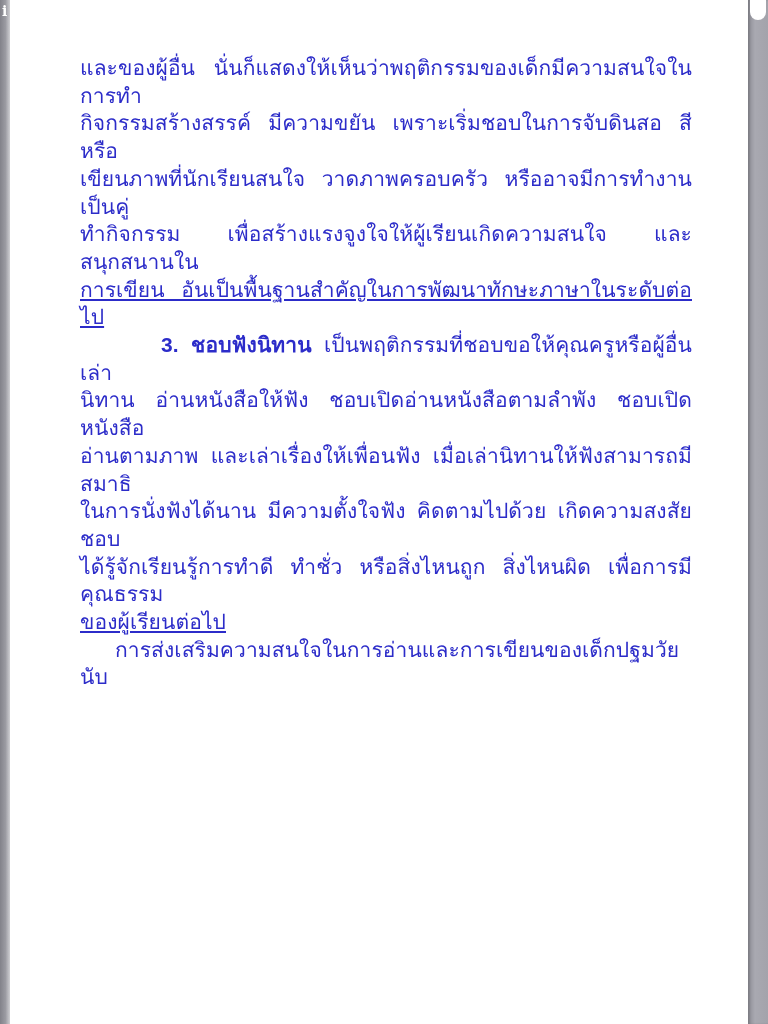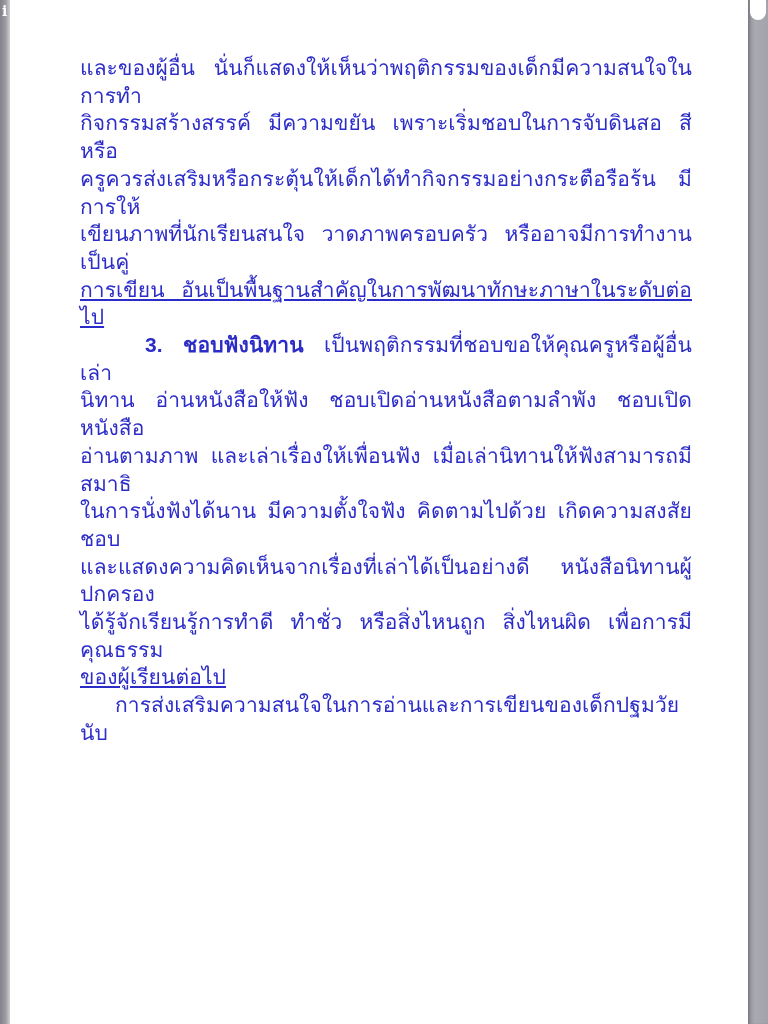--- a/index.html
+++ b/index.html
@@ -43,37 +43,36 @@
   }
   .line {
     text-align:justify;
     text-align-last:justify;
     white-space:normal;
   }
   .line.pl {
     text-align-last:auto;
     text-decoration:underline;
   }
-  .line b { font-weight:bold; }
+  .line b { font-weight:bold;margin-left:16px; }
 </style>
 </head>
 <body>
 
 <div class="edge-left"></div>
 <div class="edge-right"></div>
 <div class="info-glyph">i</div>
 <div class="scroll-handle"></div>
 
 <div id="text-container">
     <div class="line">และของผู้อื่น นั่นก็แสดงให้เห็นว่าพฤติกรรมของเด็กมีความสนใจในการทำ</div>
     <div class="line">กิจกรรมสร้างสรรค์ มีความขยัน เพราะเริ่มชอบในการจับดินสอ สี หรือ</div>
-    <div class="line">ครูควรส่งเสริมหรือกระตุ้นให้เด็กได้ทำกิจกรรมอย่างกระตือรือร้น มีการให้</div>
     <div class="line">เขียนภาพที่นักเรียนสนใจ วาดภาพครอบครัว หรืออาจมีการทำงานเป็นคู่</div>
+    <div class="line">ทำกิจกรรม เพื่อสร้างแรงจูงใจให้ผู้เรียนเกิดความสนใจ และสนุกสนานใน</div>
     <div class="line pl">การเขียน อันเป็นพื้นฐานสำคัญในการพัฒนาทักษะภาษาในระดับต่อไป</div>
     <div class="line" style="text-indent: 65px;"><b>3. ชอบฟังนิทาน</b> เป็นพฤติกรรมที่ชอบขอให้คุณครูหรือผู้อื่นเล่า</div>
     <div class="line">นิทาน อ่านหนังสือให้ฟัง ชอบเปิดอ่านหนังสือตามลำพัง ชอบเปิดหนังสือ</div>
     <div class="line">อ่านตามภาพ และเล่าเรื่องให้เพื่อนฟัง เมื่อเล่านิทานให้ฟังสามารถมีสมาธิ</div>
     <div class="line">ในการนั่งฟังได้นาน มีความตั้งใจฟัง คิดตามไปด้วย เกิดความสงสัย ชอบ</div>
-    <div class="line">และแสดงความคิดเห็นจากเรื่องที่เล่าได้เป็นอย่างดี หนังสือนิทานผู้ปกครอง</div>
     <div class="line">ได้รู้จักเรียนรู้การทำดี ทำชั่ว หรือสิ่งไหนถูก สิ่งไหนผิด เพื่อการมีคุณธรรม</div>
     <div class="line pl">ของผู้เรียนต่อไป</div>
     <div class="line" style="text-indent: 35px;">การส่งเสริมความสนใจในการอ่านและการเขียนของเด็กปฐมวัย นับ</div>
   </div>
 
 </body></html>

